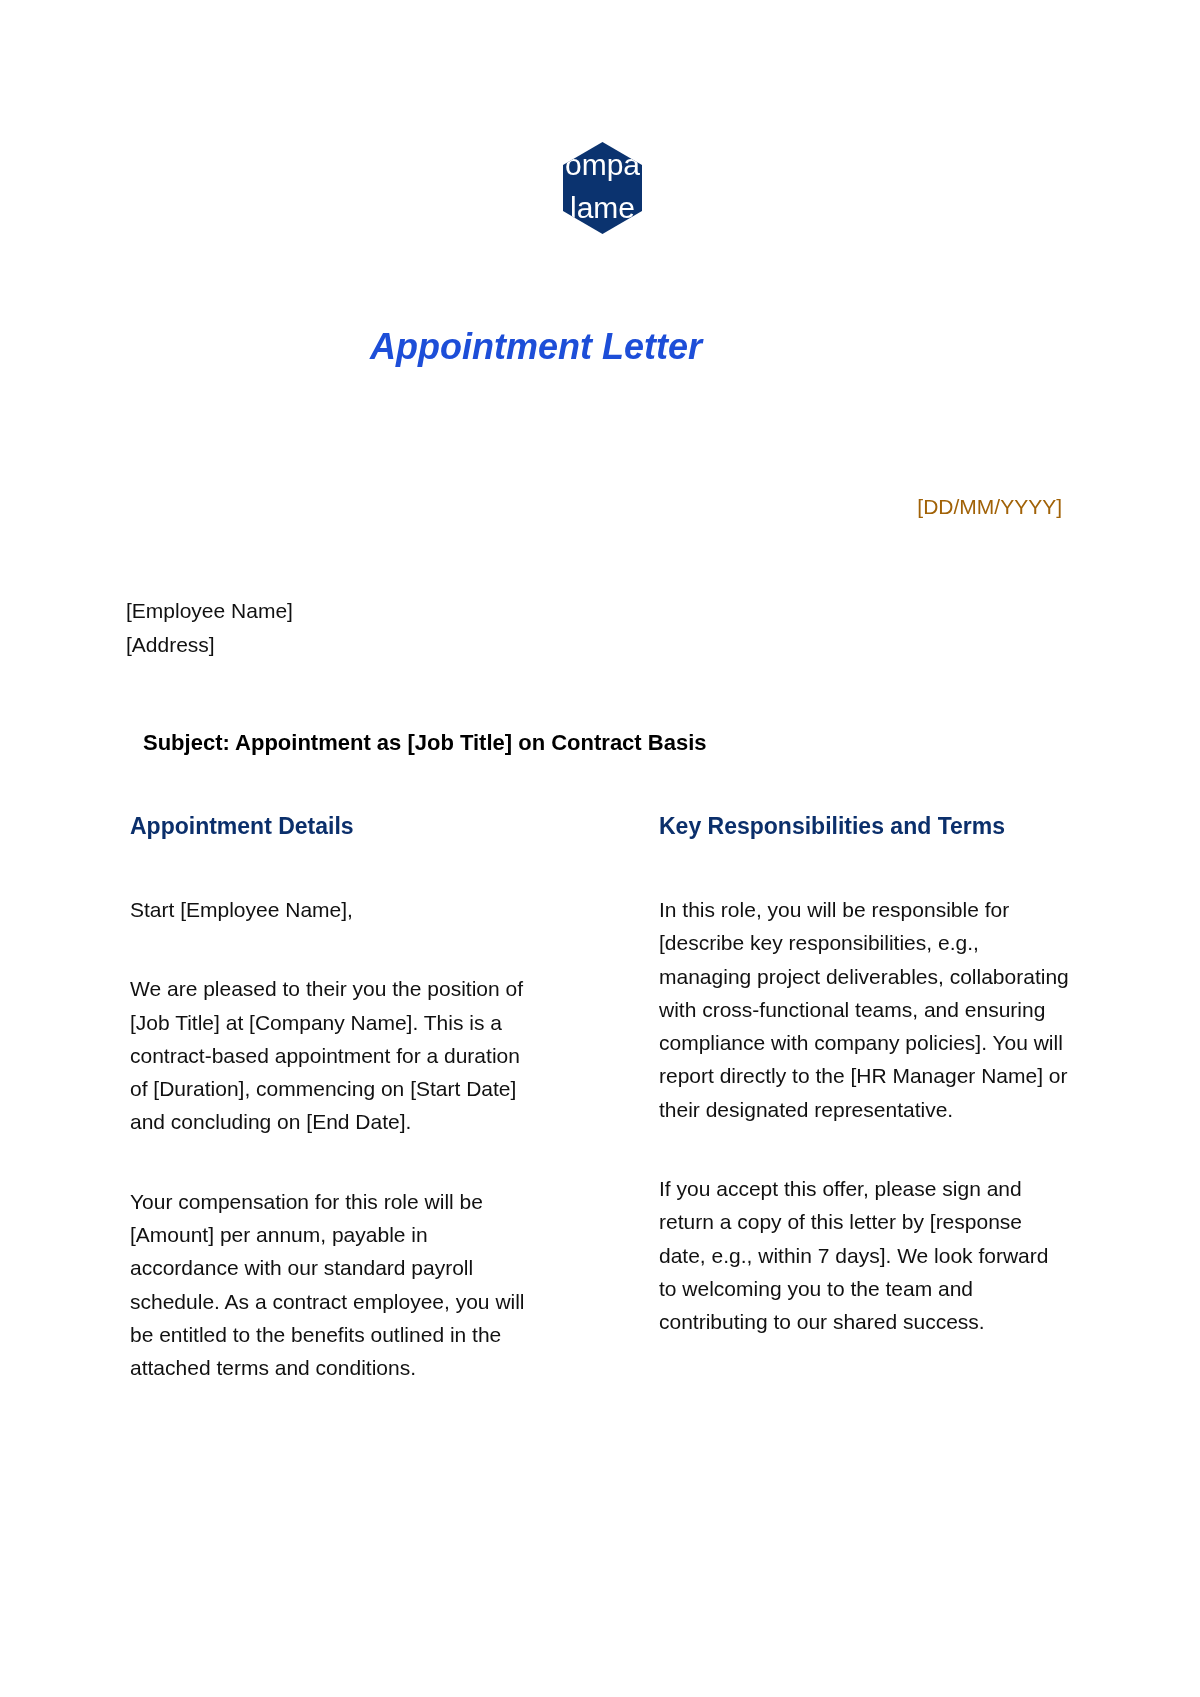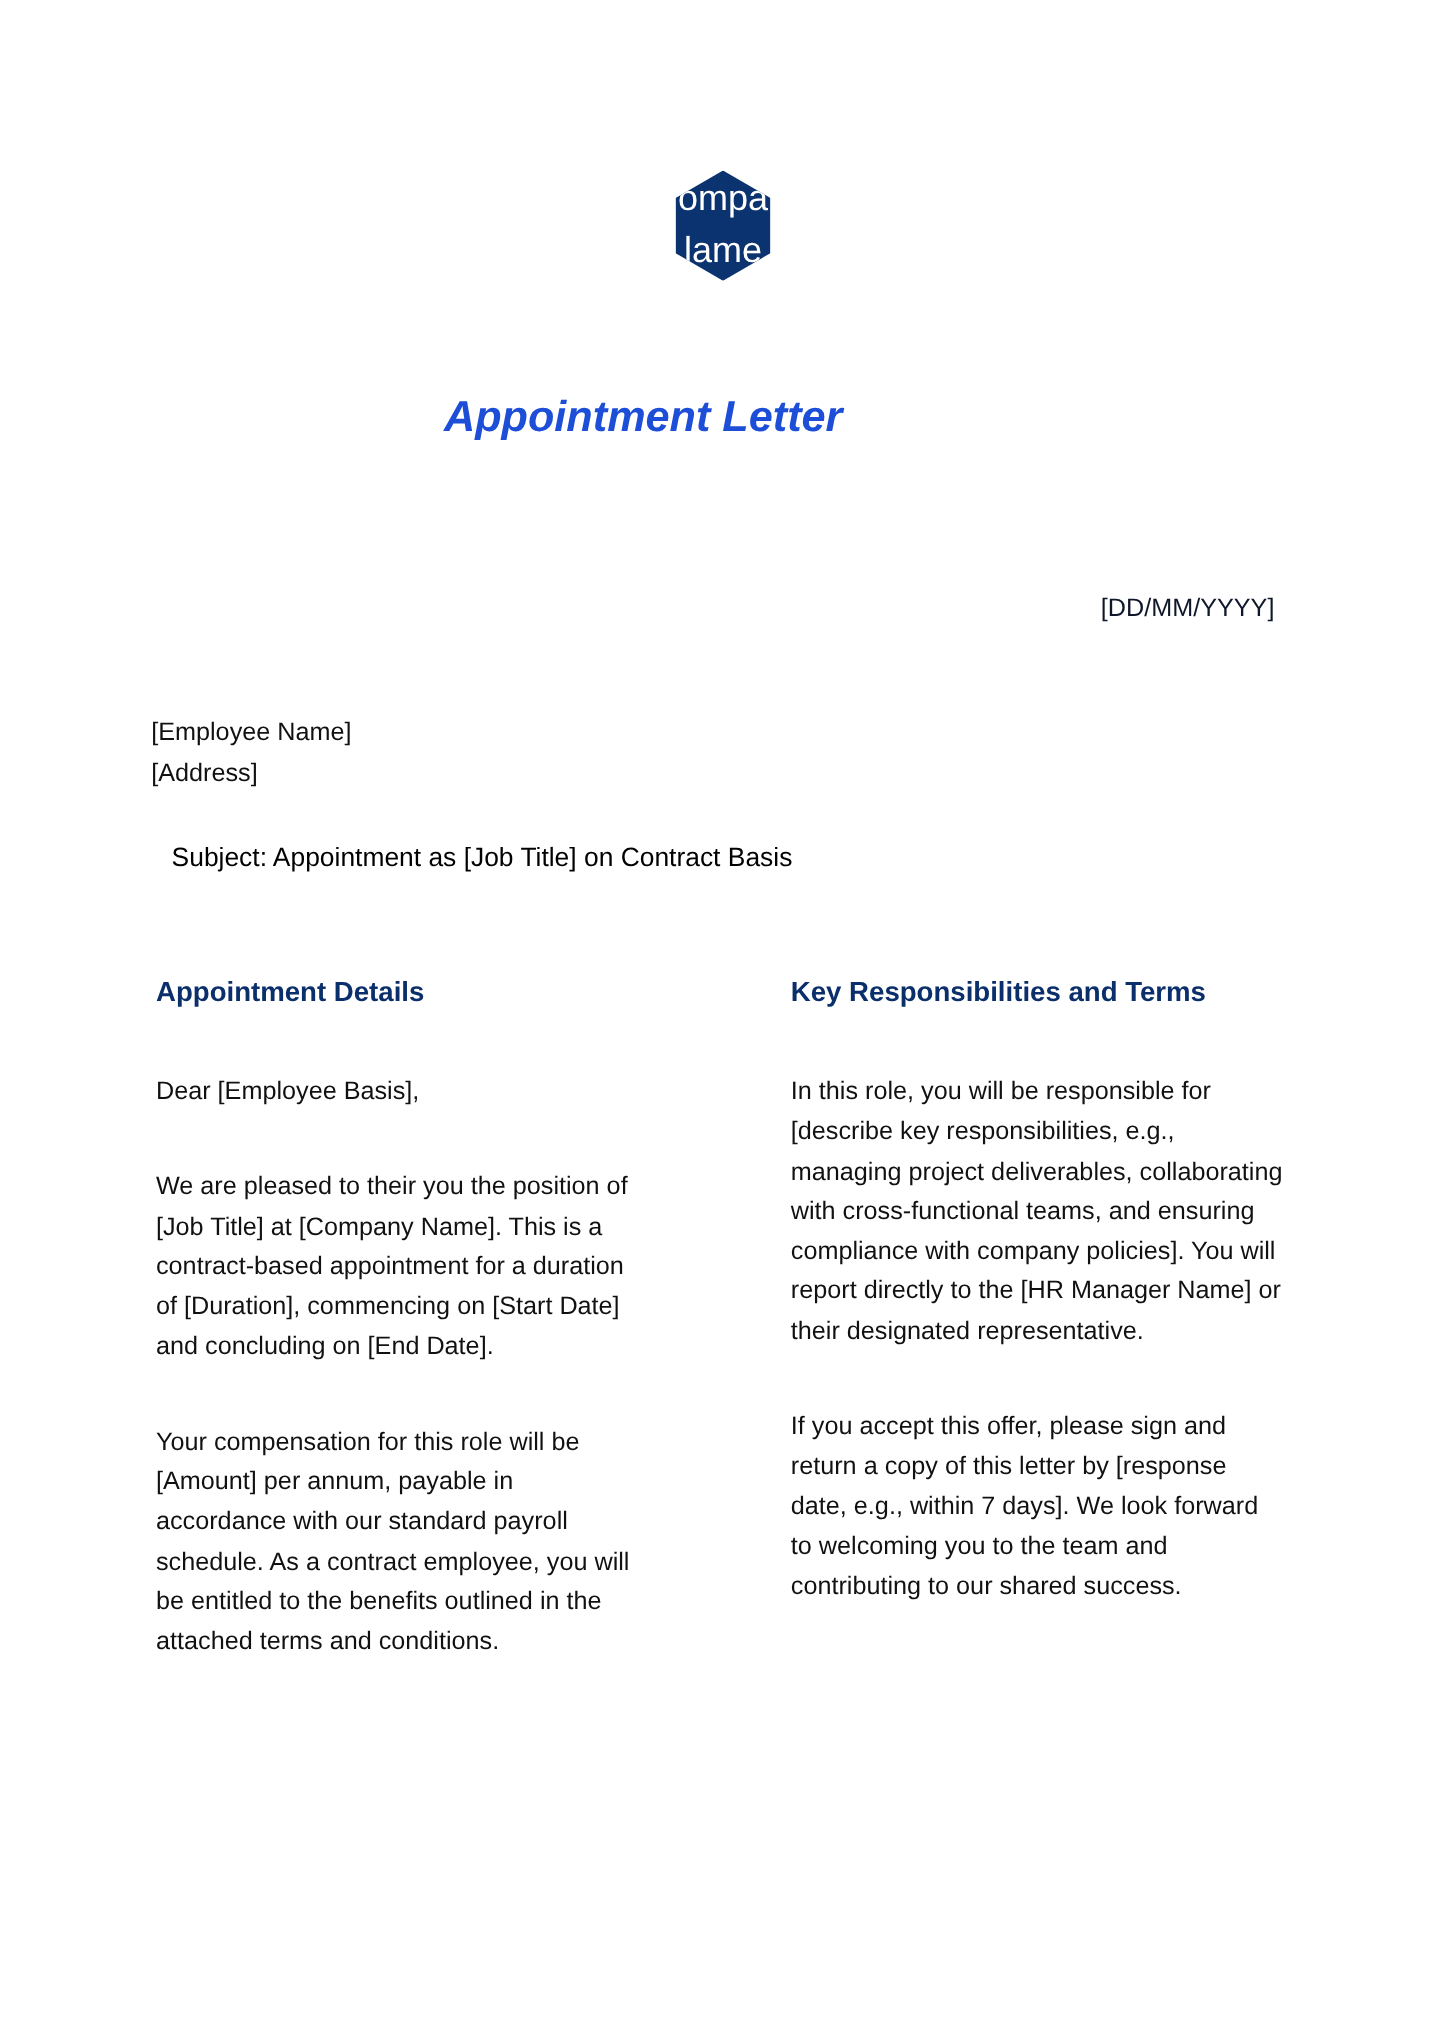--- a/index.html
+++ b/index.html
@@ -45,36 +45,36 @@
       margin: 0;
       line-height: 44px;
       font-style: italic;
     }
     .date {
       position: absolute;
       right: 138px;
       top: 494px;
       font-size: 21px;
       line-height: 26px;
-      color: #0f172a;
+      color: #a16207;
     }
     .recipient {
       position: absolute;
       left: 126px;
       top: 594px;
       font-size: 21px;
       line-height: 34px;
     }
     .recipient div { white-space: nowrap; }
     .subject {
       position: absolute;
       left: 143px;
-      top: 701px;
+      top: 729px;
       font-size: 22px;
-      font-weight: normal;
+      font-weight: bold;
       line-height: 28px;
       color: #000000;
       margin: 0;
     }
     .col {
       position: absolute;
       top: 811px;
     }
     .col.left { left: 130px; width: 410px; }
     .col.right { left: 659px; width: 410px; }
@@ -118,21 +118,21 @@
 
   <div class="recipient">
     <div>[Employee Name]</div>
     <div>[Address]</div>
   </div>
 
   <h3 class="subject">Subject: Appointment as [Job Title] on Contract Basis</h3>
 
   <div class="col left">
     <h2>Appointment Details</h2>
-    <p>Dear [Employee Basis],</p>
+    <p>Start [Employee Name],</p>
     <p>We are pleased to their you the position of [Job Title] at [Company Name]. This is a contract-based appointment for a duration of [Duration], commencing on [Start Date] and concluding on [End Date].</p>
     <p>Your compensation for this role will be [Amount] per annum, payable in accordance with our standard payroll schedule. As a contract employee, you will be entitled to the benefits outlined in the attached terms and conditions.</p>
   </div>
 
   <div class="col right">
     <h2>Key Responsibilities and Terms</h2>
     <p>In this role, you will be responsible for [describe key responsibilities, e.g., managing project deliverables, collaborating with cross-functional teams, and ensuring compliance with company policies]. You will report directly to the [HR Manager Name] or their designated representative.</p>
     <p>If you accept this offer, please sign and return a copy of this letter by [response date, e.g., within 7 days]. We look forward to welcoming you to the team and contributing to our shared success.</p>
   </div>
 

